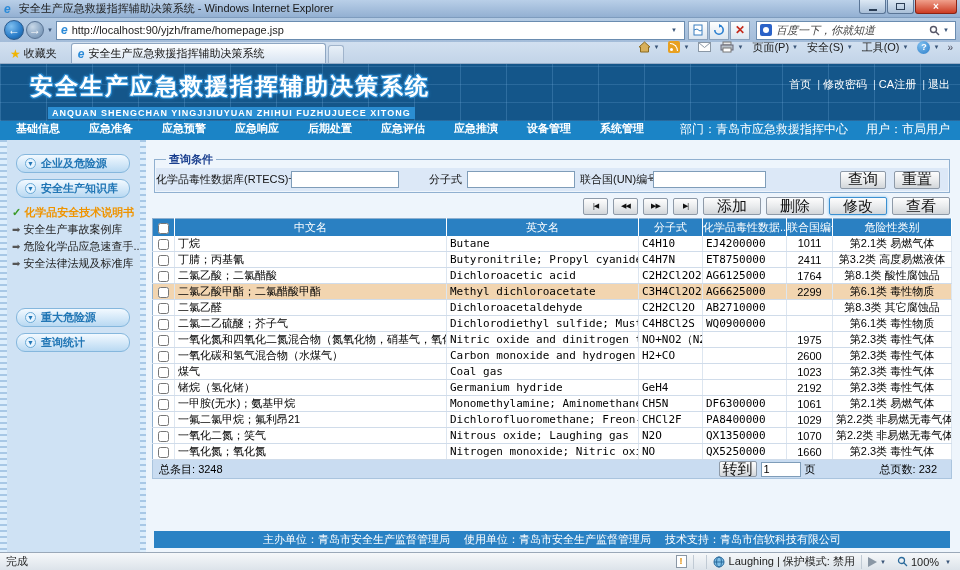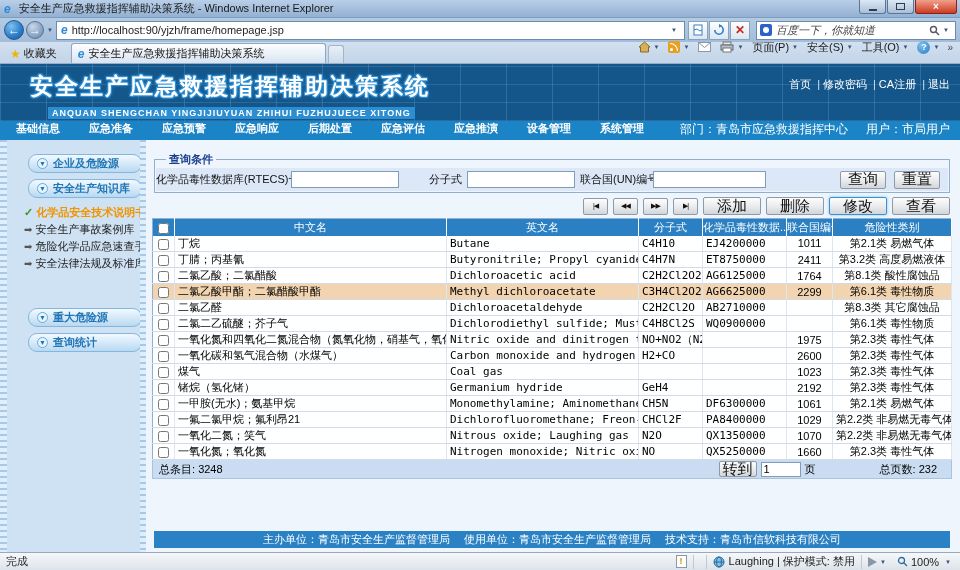--- a/index.html
+++ b/index.html
@@ -70,21 +70,21 @@
   .pinyin { display:inline-block; margin:3px 0 0 18px; background:#2b8ed2; color:#fff;
     font-size:9px; font-weight:bold; letter-spacing:1px; padding:1px 4px; }
   .toplinks { position:absolute; right:10px; top:13px; font-size:11px; color:#fff; display:flex; }
   .toplinks span.lnk { cursor:pointer; }
   .toplinks span.lnk + span.lnk::before { content:"|"; margin:0 3px 0 6px; color:#cfe4f4; }
   .mainnav { height:19px; background:#1b84c6; display:flex; align-items:flex-start; padding:0 10px 0 16px; }
   .mainnav .nitem { color:#fff; font-size:11px; font-weight:bold; margin-right:29px; white-space:nowrap; cursor:pointer; }
   .mainnav .who { margin-left:auto; color:#fff; font-size:12px; display:flex; gap:18px; white-space:nowrap; }
 
   .workspace { position:absolute; top:76px; left:0; right:0; bottom:0; display:flex; }
-  .sidebar { width:146px; background:#cfe2f4; position:relative; padding:10px 0 0 12px; }
+  .sidebar { width:146px; background:#cfe2f4; position:relative; padding:10px 0 0 0; }
   .sidebar::before { content:""; position:absolute; left:0; top:0; bottom:0; width:7px;
     background:repeating-linear-gradient(180deg,#a8c8e6 0 2px,#ddeefc 2px 6px); }
   .sidebar::after { content:""; position:absolute; right:0; top:0; bottom:0; width:6px;
     background:repeating-linear-gradient(180deg,#a8c8e6 0 2px,#ddeefc 2px 6px); }
   .sgroup { width:114px; height:19px; margin:4px 0 6px 16px; border:1px solid #85b7dd; border-radius:9px;
     background:linear-gradient(#f2f9ff,#b9d9f2); display:flex; align-items:center; padding-left:8px; cursor:pointer; }
   .sgroup .cir { width:11px; height:11px; border-radius:50%; border:1px solid #6aaad6; background:#e6f4ff;
     color:#2176b5; font-size:7px; display:flex; align-items:center; justify-content:center; margin-right:5px; }
   .sgroup .glabel { color:#2176b5; font-size:11px; font-weight:bold; white-space:nowrap; }
   .smenu { margin:2px 0 8px 12px; }

